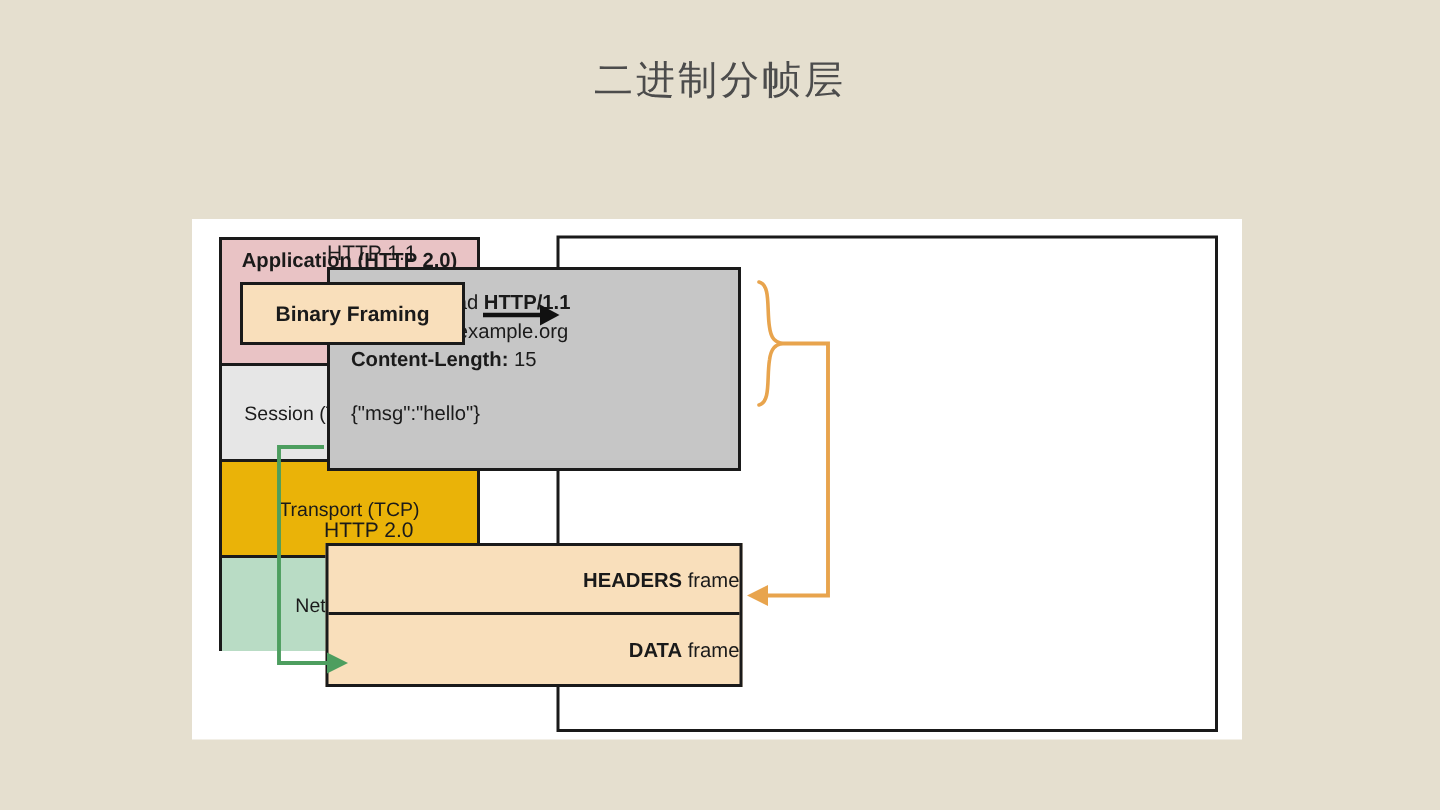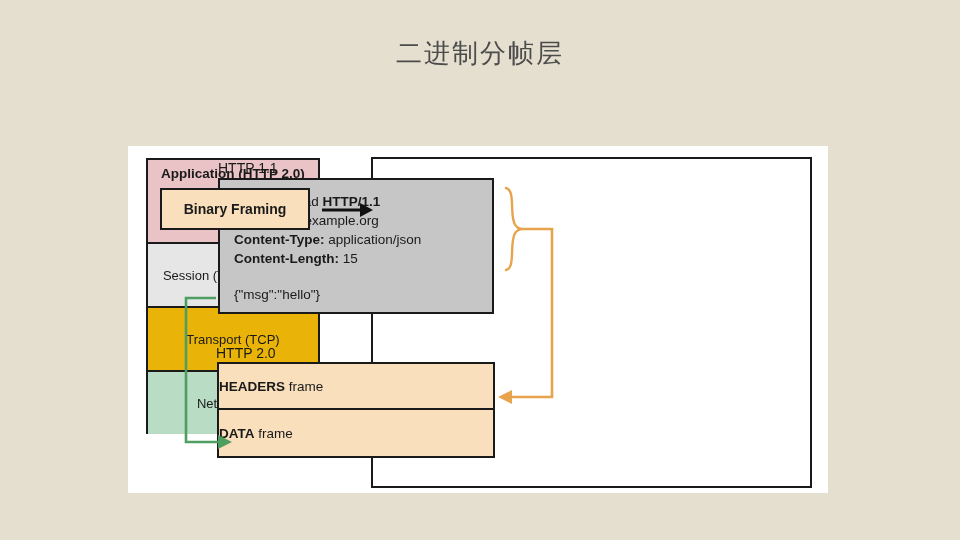--- a/index.html
+++ b/index.html
@@ -164,21 +164,21 @@
     width: 278px;
     height: 96px;
     border: 2px solid #1a1a1a;
     box-sizing: border-box;
     background: #f9dfbb;
   }
   .frame-row {
     height: 46px;
     display: flex;
     align-items: center;
-    justify-content: flex-start;
+    justify-content: flex-end;
     font-size: 13.5px;
     color: #1a1a1a;
     box-sizing: border-box;
   }
   .frame-row.top { border-bottom: 2px solid #1a1a1a; }
   .frame-row b { font-weight: bold; }
 
   
   .connectors {
     position: absolute;
@@ -219,23 +219,20 @@
   <div class="section-label label-http11">HTTP 1.1</div>
 
   <div class="msg-box">
     <div class="msg-line">
       <b>POST</b><span> /upload </span><b>HTTP/1.1</b>
     </div>
     <div class="msg-line">
       <b>Host:</b><span> www.example.org</span>
     </div>
     <div class="msg-line">
-      <b>Content-Type:</b><span> application/json</span>
-    </div>
-    <div class="msg-line">
       <b>Content-Length:</b><span> 15</span>
     </div>
     <div class="msg-body">{"msg":"hello"}</div>
   </div>
 
   <div class="section-label label-http20">HTTP 2.0</div>
 
   <div class="frames-box">
     <div class="frame-row top">
       <span><b>HEADERS</b><span> frame</span></span>

